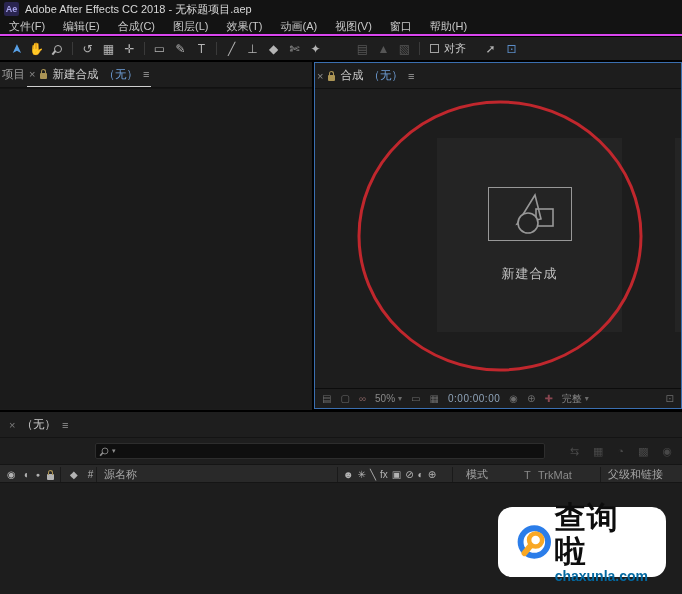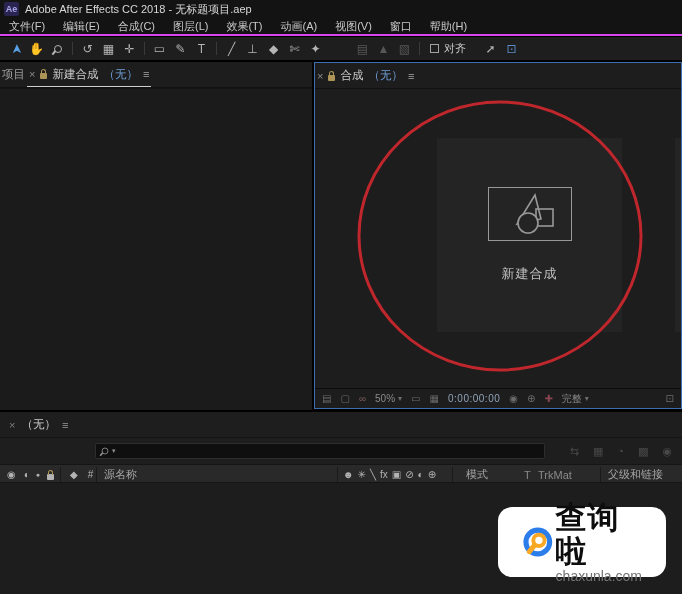--- a/index.html
+++ b/index.html
@@ -90,25 +90,25 @@
   .tl-search-icons span { color:#484848; font-size:11px; }
 
   .tl-header { position:relative; height:19px; background:#292929; border-top:1px solid #151515;
                border-bottom:1px solid #151515; font-size:11px; color:#a5a5a5; }
   .tl-header .hic { position:absolute; top:0; height:19px; display:flex; align-items:center; color:#b3b3b3; font-size:10px; }
   .hsep { position:absolute; top:2px; width:1px; height:15px; background:#1a1a1a; }
   .tl-body { flex:1; background:#1d1d1d; position:relative; }
 
   
   .watermark { position:absolute; left:498px; top:507px; width:168px; height:70px; background:#fff;
-               border-radius:14px; display:flex; align-items:center; padding:0 24px; z-index:60; }
+               border-radius:14px; display:flex; align-items:center; padding:0 18px; z-index:60; }
   .wm-text { display:flex; flex-direction:column; align-items:center; margin-left:2px; }
   .wm-name { color:#0d0d0d; font-size:31px; font-weight:bold; line-height:34px; letter-spacing:1px;
              font-family:"Liberation Serif","DejaVu Serif",serif; }
-  .wm-domain { color:#737373; font-size:14px; font-weight:normal; line-height:15px; align-self:flex-end; }
+  .wm-domain { color:#0369a1; font-size:14px; font-weight:bold; line-height:15px; align-self:flex-end; }
 </style>
 </head>
 <body>
 
 <div class="app">
 
   <div class="title-bar">
     <span class="ae-badge">Ae</span>
     <span class="title-text">Adobe After Effects CC 2018 - 无标题项目.aep</span>
   </div>

